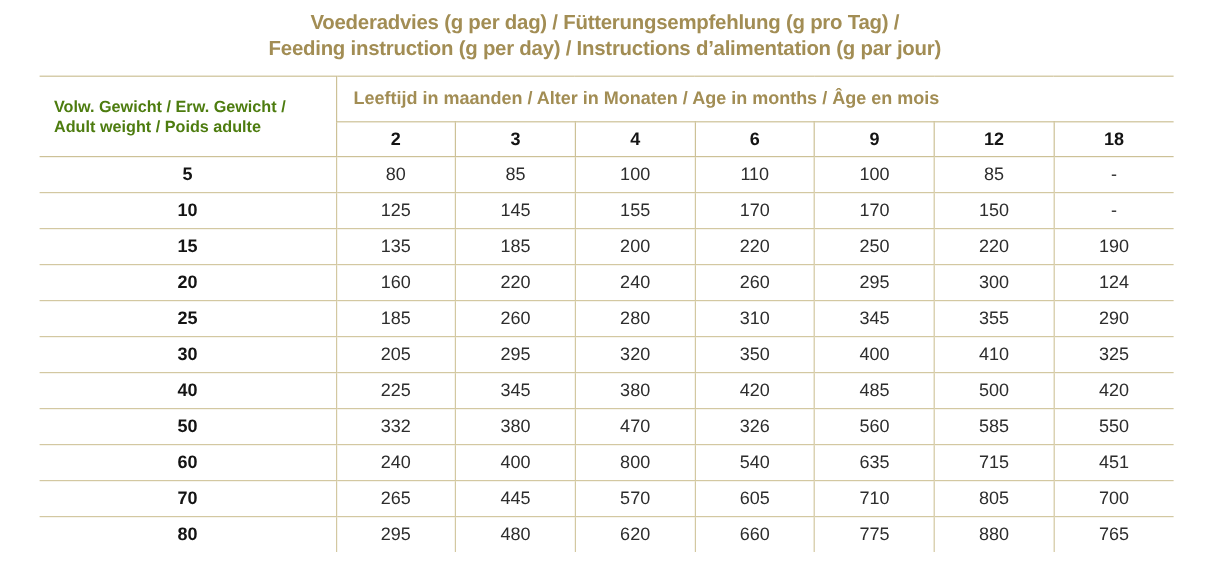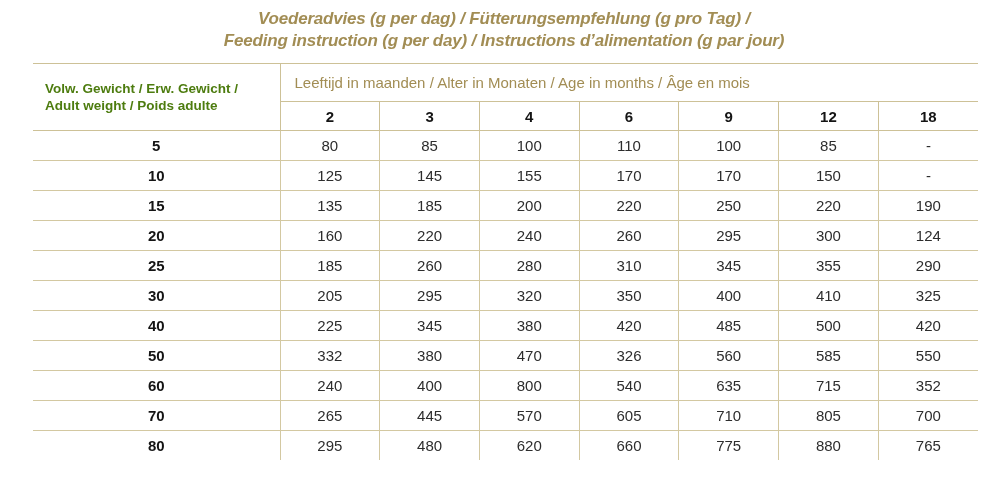--- a/index.html
+++ b/index.html
@@ -21,21 +21,20 @@
     position: absolute;
     top: 8px;
     left: 0;
     width: 1008px;
     text-align: center;
     color: #a28d54;
     font-weight: 700;
     font-size: 17px;
     line-height: 22px;
     letter-spacing: -0.2px;
-    font-style: italic;
   }
   table.feed {
     position: absolute;
     left: 33px;
     top: 63px;
     width: 945px;
     border-collapse: collapse;
     table-layout: fixed;
     border-top: 1.5px solid #cdc197;
   }
@@ -55,21 +54,21 @@
     color: #4d7c0f;
     font-weight: 700;
     border-bottom: 1.5px solid #cdc197;
   }
   th.age-header {
     text-align: left;
     padding-left: 14px;
     height: 37px;
     font-size: 15px;
     color: #a28d54;
-    font-weight: 400;
+    font-weight: 700;
     border-left: 1.5px solid #cdc197;
     border-bottom: 1.5px solid #cdc197;
   }
   th.month {
     height: 28px;
     font-size: 15px;
     font-weight: 700;
     color: #141414;
     border-left: 1.5px solid #cdc197;
     border-bottom: 1.5px solid #cdc197;
@@ -211,21 +210,21 @@
         <td class="v">550</td>
       </tr>
       <tr>
         <td class="w">60</td>
         <td class="v">240</td>
         <td class="v">400</td>
         <td class="v">800</td>
         <td class="v">540</td>
         <td class="v">635</td>
         <td class="v">715</td>
-        <td class="v">352</td>
+        <td class="v">451</td>
       </tr>
       <tr>
         <td class="w">70</td>
         <td class="v">265</td>
         <td class="v">445</td>
         <td class="v">570</td>
         <td class="v">605</td>
         <td class="v">710</td>
         <td class="v">805</td>
         <td class="v">700</td>

